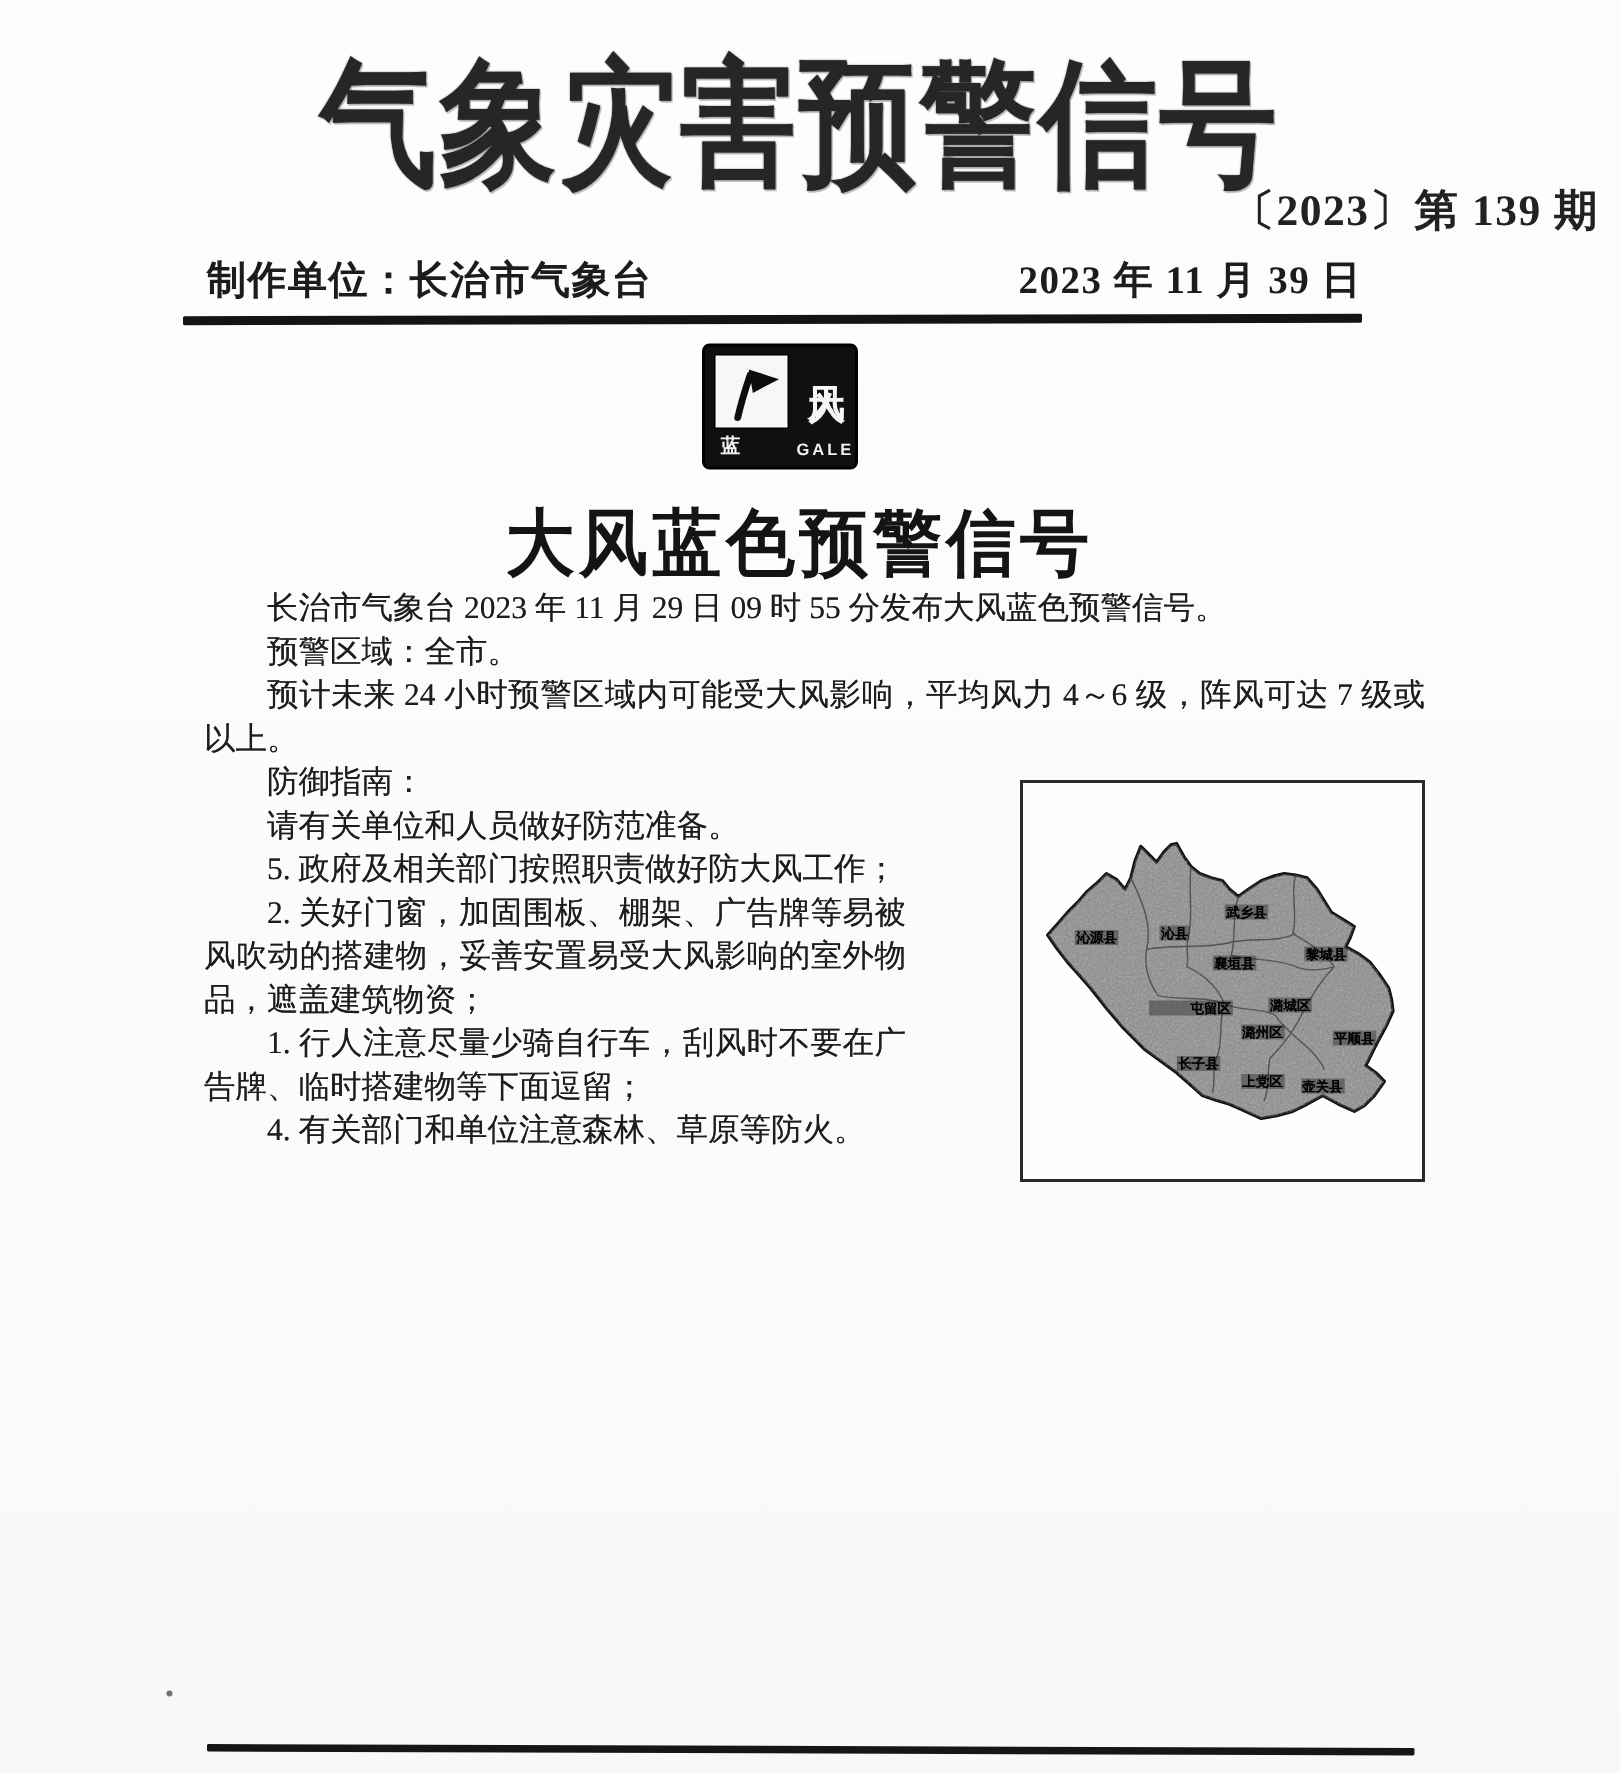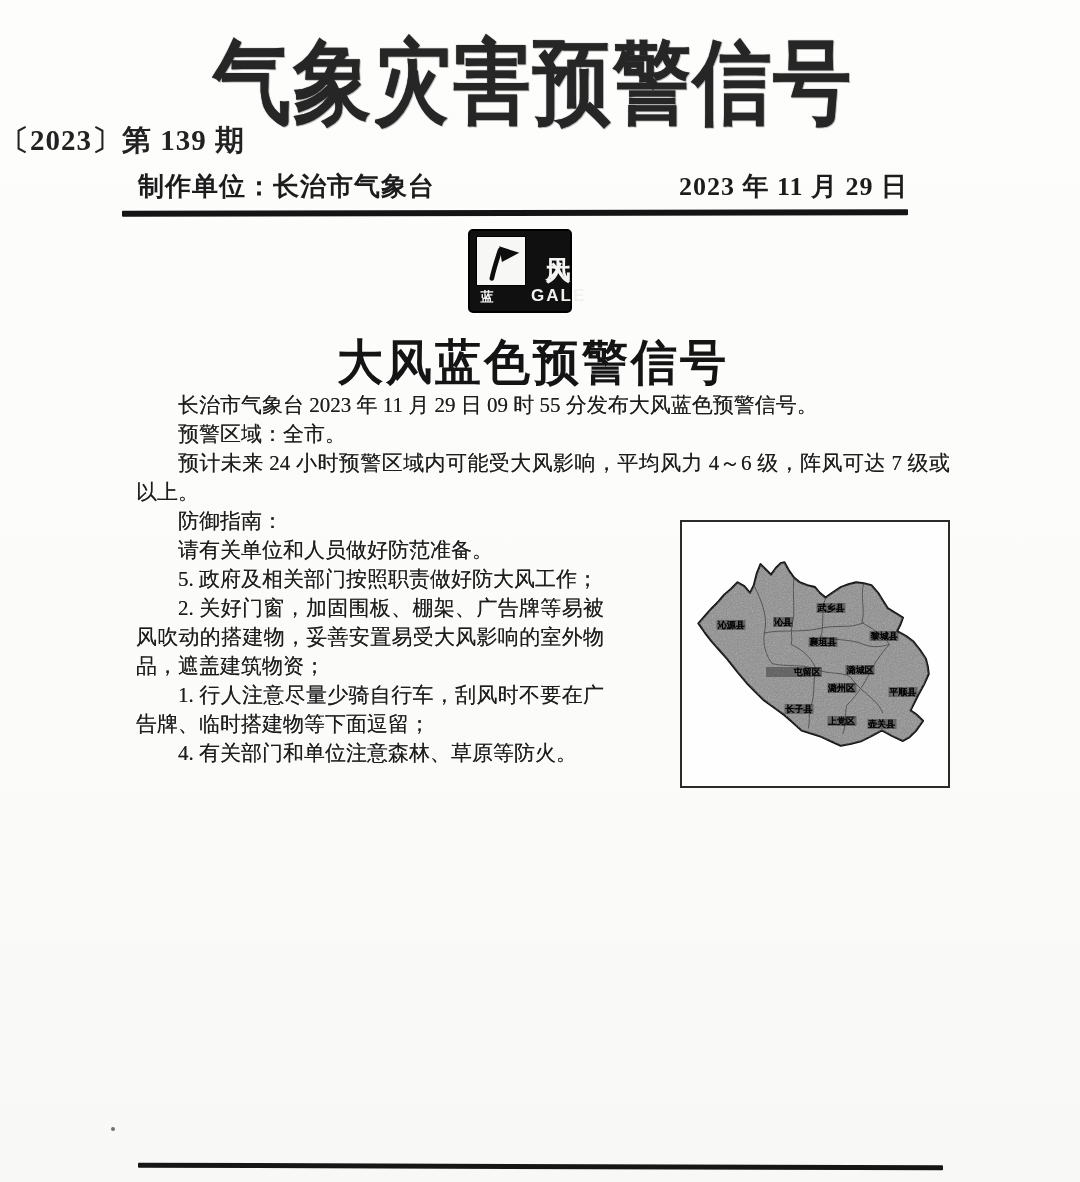--- a/index.html
+++ b/index.html
@@ -11,21 +11,21 @@
   }
   
   .doc-title{
     position:absolute; top:22px; left:0; width:1066px; text-align:center;
     font-size:78px; font-weight:bold; letter-spacing:2px; color:#262626;
     transform:scaleY(1.18); transform-origin:top center;
     text-shadow:0 0 1px rgba(20,20,20,.75), 1px 1px 0 rgba(40,40,40,.25);
     white-space:nowrap;
   }
   .issue-no{
-    position:absolute; top:121px; left:0; width:1066px; text-align:left;
+    position:absolute; top:121px; left:0; width:1066px; text-align:right;
     font-size:29px; font-weight:bold; color:#222; letter-spacing:1px;
   }
   .producer-row{
     position:absolute; top:169px; left:138px; width:770px;
     display:flex; justify-content:space-between; align-items:baseline;
     font-size:26px; font-weight:bold; color:#1c1c1c; letter-spacing:1px;gap:41px;
   }
   .rule-top{
     position:absolute; top:210px; left:122px; width:786px; height:6px;
     background:#141414; border-radius:1px; transform:rotate(-0.12deg);
@@ -49,21 +49,21 @@
   .warn-icon .right-col{
     flex:1; display:flex; flex-direction:column; align-items:center; justify-content:space-between;
     padding-top:1px;
   }
   .type-chars{
     writing-mode:vertical-rl; text-orientation:upright;
     color:#f5f5f3; font-size:25px; line-height:26px; font-weight:bold; letter-spacing:1px;
     font-family:"Liberation Sans","DejaVu Sans",sans-serif;
   }
   .gale-caption{
-    color:#f0f0ee; font-size:17px; font-weight:bold; letter-spacing:2px;
+    color:#f0f0ee; font-size:11px; font-weight:bold; letter-spacing:2px;
     font-family:"Liberation Sans","DejaVu Sans",sans-serif; padding-bottom:1px;
   }
   
   .signal-heading{
     position:absolute; top:330px; left:0; width:1066px; text-align:center;
     font-size:46px; font-weight:900; letter-spacing:3px; color:#141414;
     font-family:"Liberation Sans","DejaVu Sans",sans-serif;
     transform:scaleY(1.06); transform-origin:top center; white-space:nowrap;
   }
   
@@ -104,21 +104,21 @@
 <body>
 
 <div class="page">
 
   <div class="doc-title">气象灾害预警信号</div>
 
   <div class="issue-no">〔2023〕第 139 期</div>
 
   <div class="producer-row">
     <span>制作单位：长治市气象台</span>
-    <span>2023 年 11 月 29 日</span>
+    <span>2023 年 11 月 39 日</span>
   </div>
 
   <div class="rule-top"></div>
 
   <div class="warn-icon">
     <div class="left-col">
       <div class="flag-box">
         <svg viewBox="0 0 48 48" width="44" height="44" aria-hidden="true">
           <path d="M14 43 C16 34 19 24 23 12" stroke="#0d0d0d" stroke-width="5" fill="none" stroke-linecap="round"></path>
           <path d="M22 8 L44 15 L25 25 Z" fill="#0d0d0d"></path>

